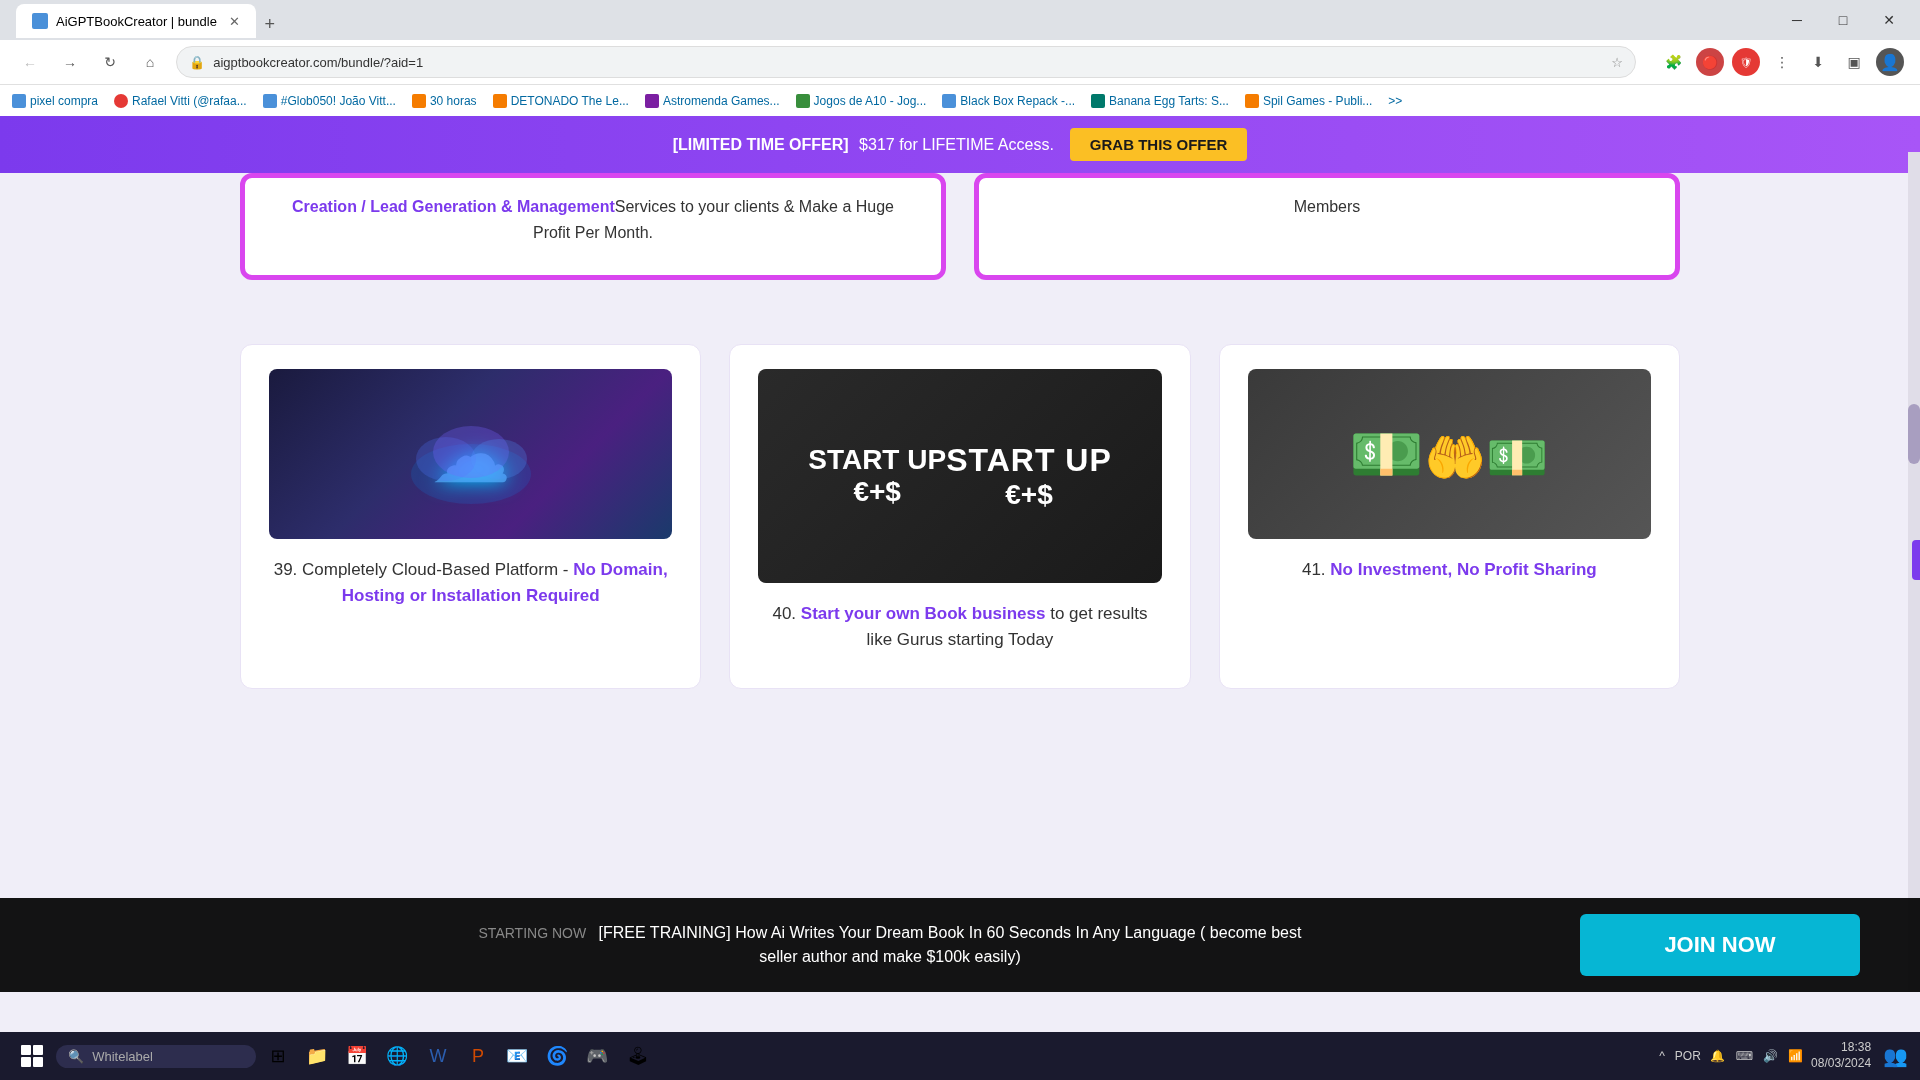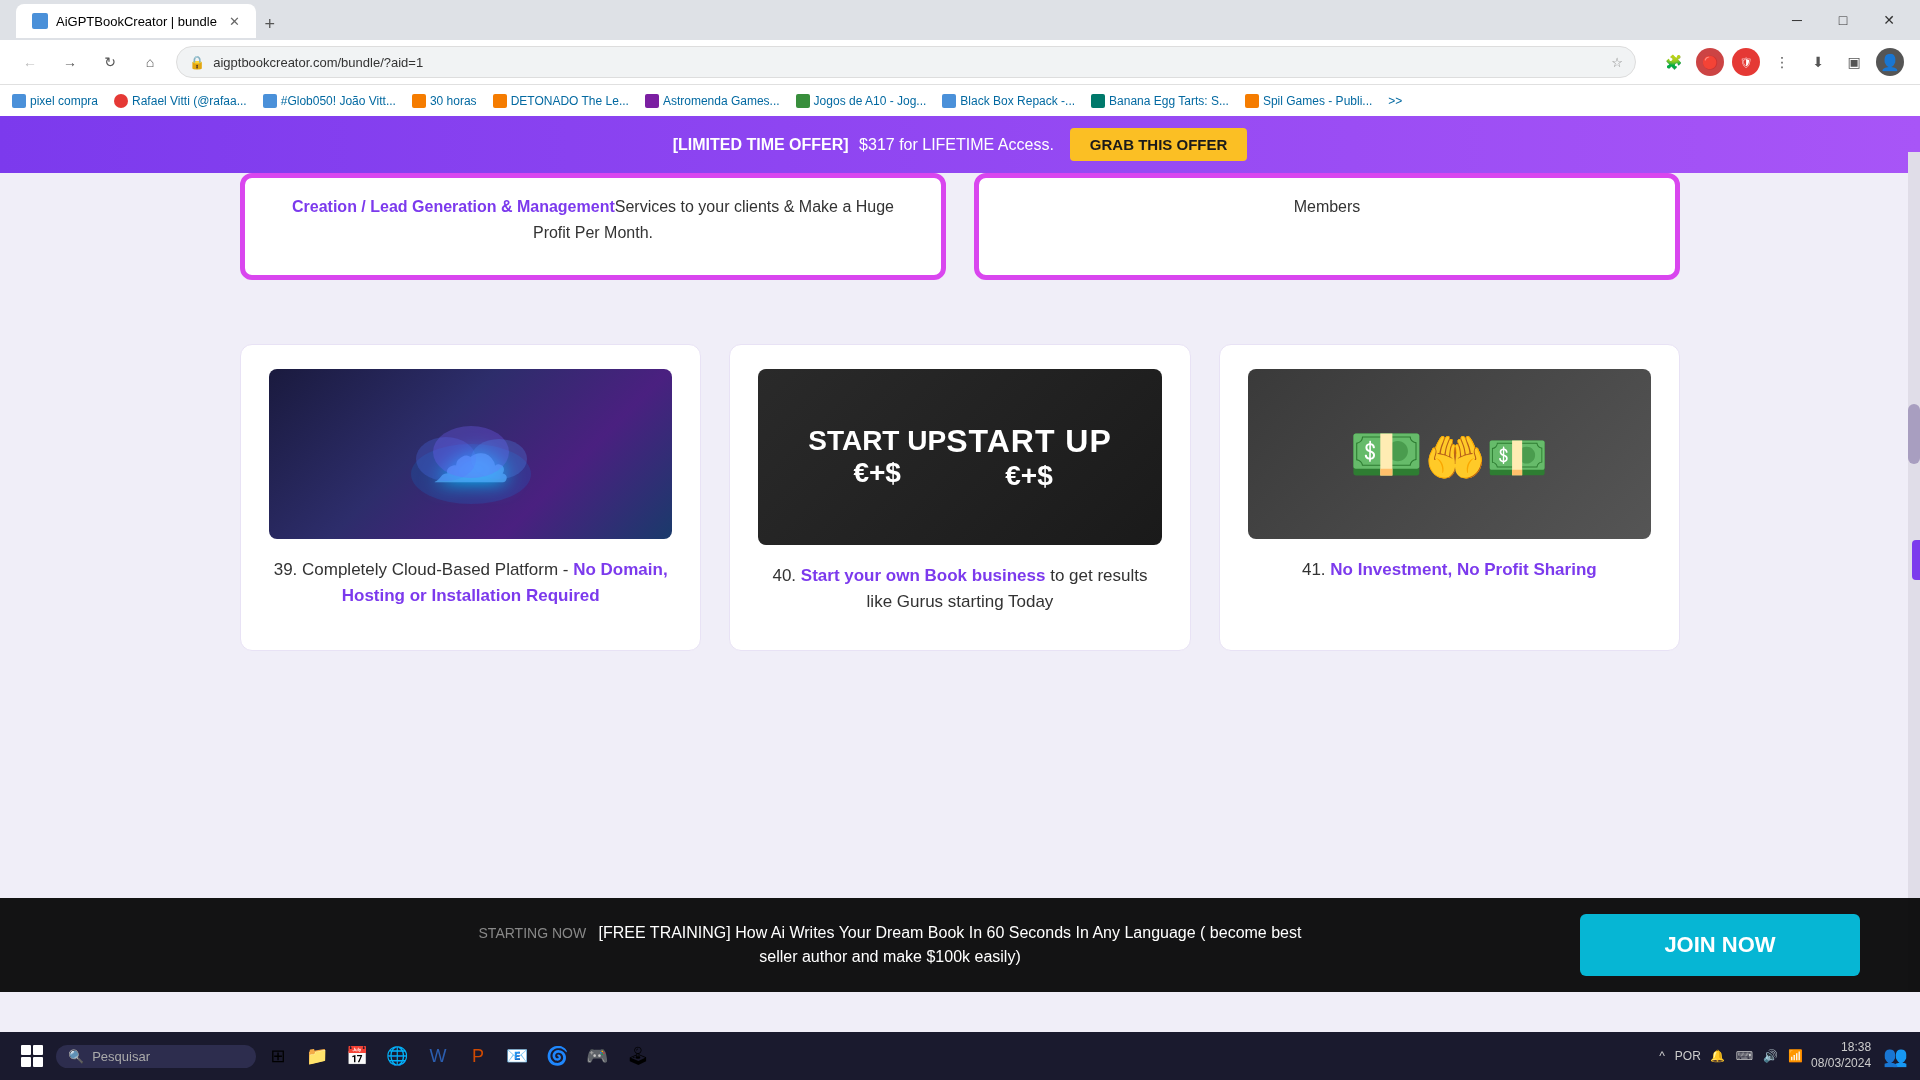--- a/index.html
+++ b/index.html
@@ -185,21 +185,21 @@
     .img-cloud::before {
       content: '☁';
       font-size: 80px;
       color: rgba(100,180,255,0.7);
       text-shadow: 0 0 20px #00ccff;
     }
     .img-startup {
       background: linear-gradient(135deg, #2a2a2a 0%, #1a1a1a 100%);
       border-radius: 8px;
       width: 100%;
-      height: 176px;
+      height: 214px;
       display: flex;
       align-items: center;
       justify-content: center;
       margin-bottom: 18px;
       position: relative;
       overflow: hidden;
     }
     .img-startup::before {
       content: 'START UP\A€+$';
       white-space: pre;
@@ -622,21 +622,21 @@
   <div class="taskbar-start">
     <div class="win-logo">
       <div class="win-logo-quad"></div>
       <div class="win-logo-quad"></div>
       <div class="win-logo-quad"></div>
       <div class="win-logo-quad"></div>
     </div>
   </div>
   <div class="taskbar-search">
     <span>🔍</span>
-    <span>Pesquisar</span>
+    <span>Whitelabel</span>
   </div>
   <div class="taskbar-icon">⊞</div>
   <div class="taskbar-icon" style="color:#f5a623;">📁</div>
   <div class="taskbar-icon" style="color:#4a9;">📅</div>
   <div class="taskbar-icon" style="color:#4a90d9;">🌐</div>
   <div class="taskbar-icon" style="color:#2b5eb0;">W</div>
   <div class="taskbar-icon" style="color:#d04a02;">P</div>
   <div class="taskbar-icon" style="color:#0078d4;">📧</div>
   <div class="taskbar-icon" style="color:#0078d4;">🌀</div>
   <div class="taskbar-icon">🎮</div>

